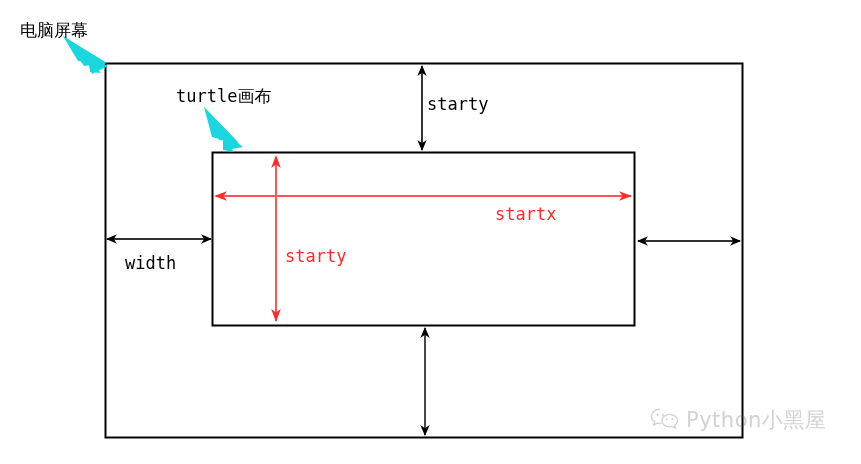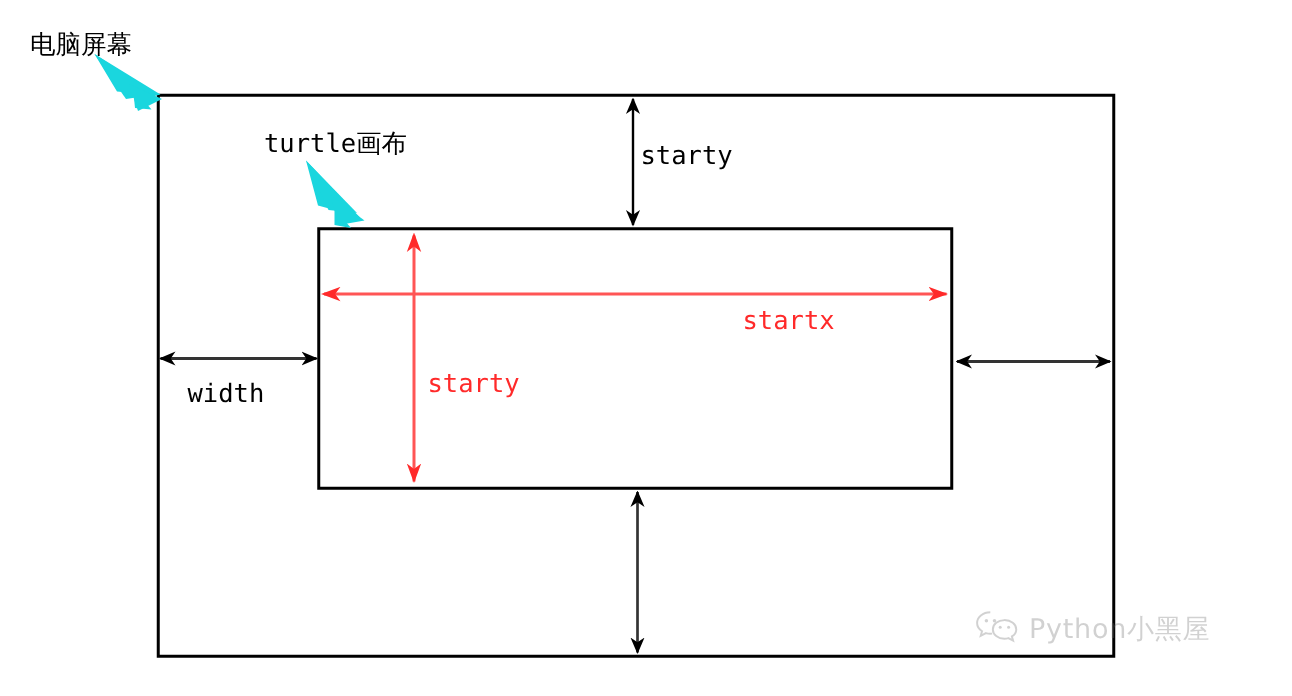--- a/index.html
+++ b/index.html
@@ -52,21 +52,21 @@
     left: 650px;
     top: 406px;
     display: flex;
     align-items: center;
     gap: 6px;
     opacity: 0.30;
     pointer-events: none;
   }
   #watermark .wm-text {
     font-family: "DejaVu Sans", "Liberation Sans", sans-serif;
-    font-size: 18px;
+    font-size: 21px;
     color: #6a6a6a;
     letter-spacing: 0.5px;
     white-space: nowrap;
   }
 </style>
 </head>
 <body>
 
 <div id="canvas">
 

